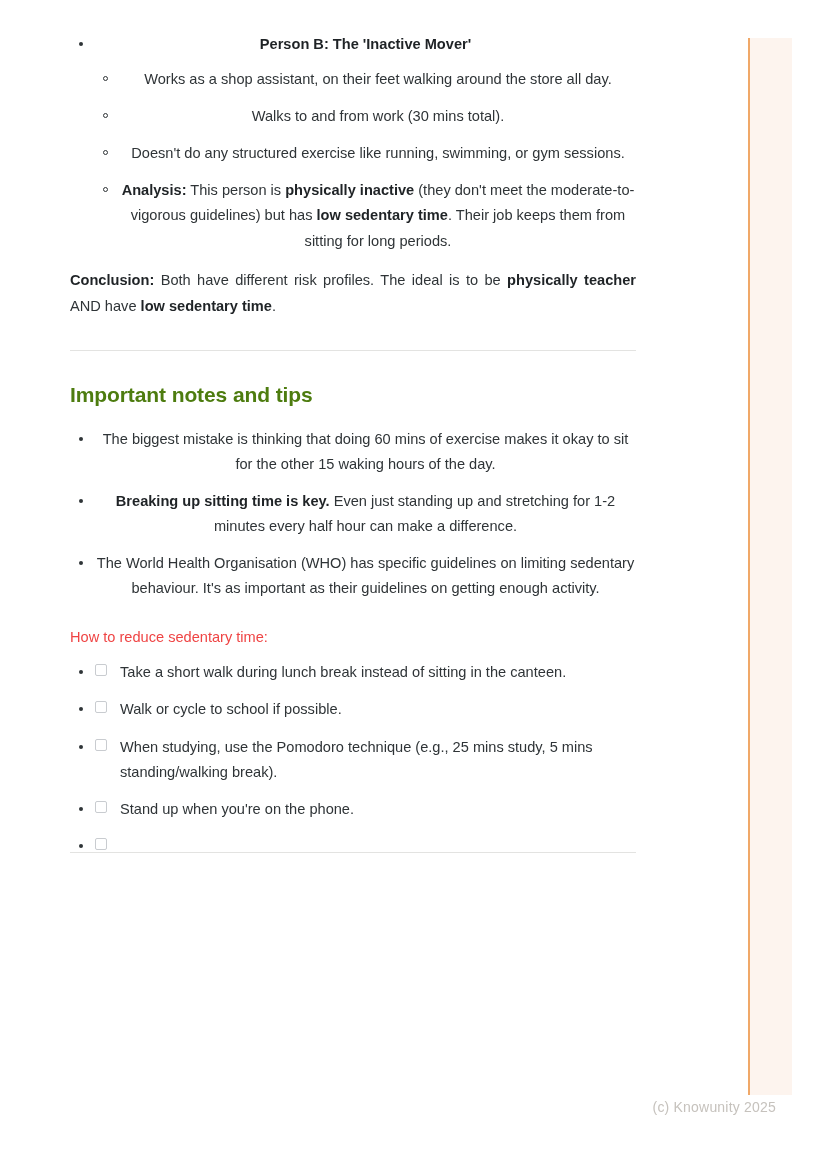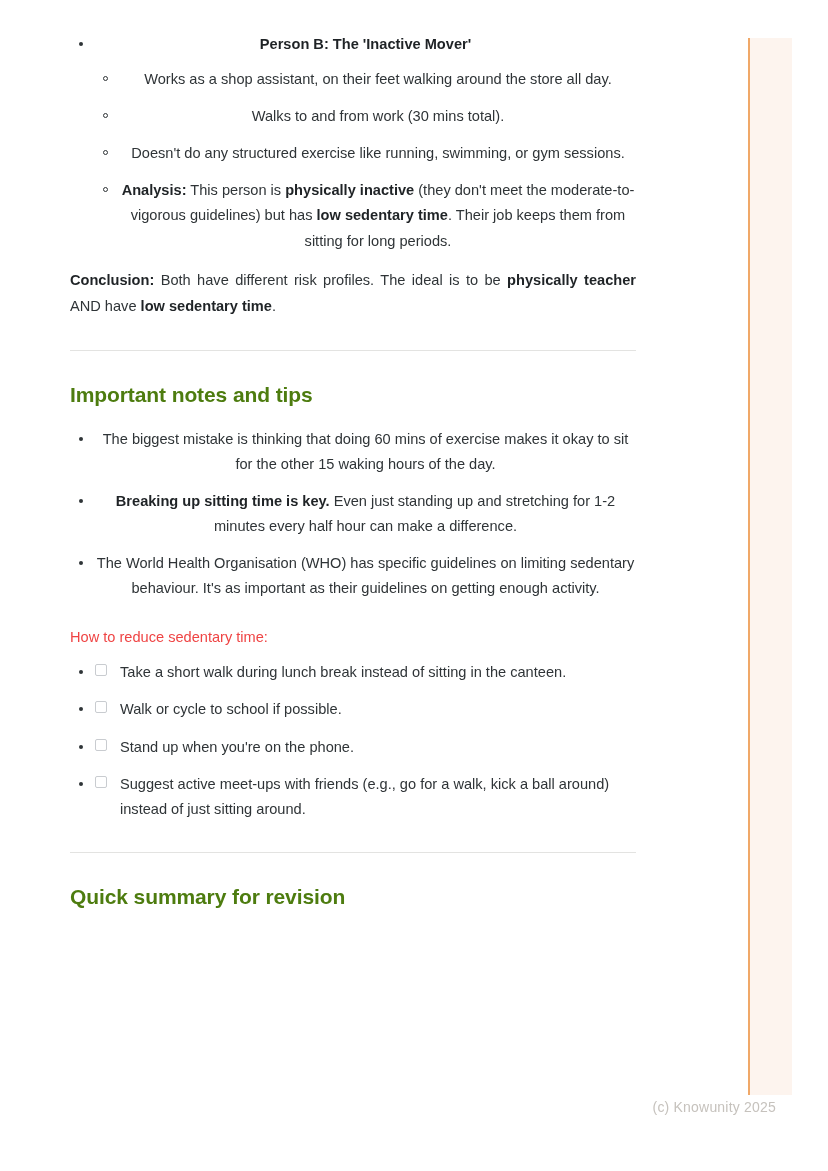--- a/index.html
+++ b/index.html
@@ -203,28 +203,30 @@
       <li>
         <span class="cbox"></span>
         <span>Take a short walk during lunch break instead of sitting in the canteen.</span>
       </li>
       <li>
         <span class="cbox"></span>
         <span>Walk or cycle to school if possible.</span>
       </li>
       <li>
         <span class="cbox"></span>
+        <span>When studying, use the Pomodoro technique (e.g., 25 mins study, 5 mins standing/walking break).</span>
+      </li>
+      <li>
+        <span class="cbox"></span>
         <span>Stand up when you're on the phone.</span>
       </li>
       <li>
         <span class="cbox"></span>
-        <span>Suggest active meet-ups with friends (e.g., go for a walk, kick a ball around) instead of just sitting around.</span>
       </li>
     </ul>
 
     <hr class="sep">
 
-    <h2 class="section">Quick summary for revision</h2>
 
   </div>
 </div>
 
 <div class="footer-credit">(c) Knowunity 2025</div>
 
 </body></html>

